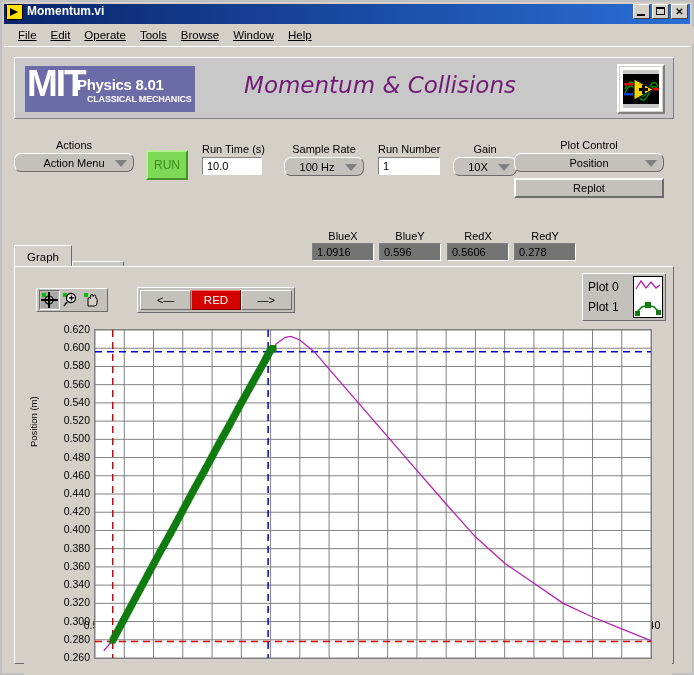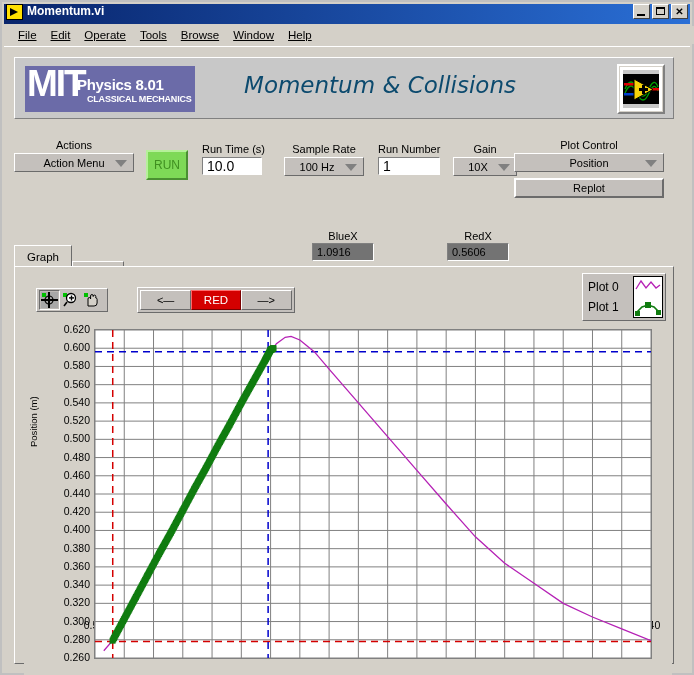--- a/index.html
+++ b/index.html
@@ -48,38 +48,38 @@
     box-sizing:border-box;}
   .mitlogo{position:absolute;left:10px;top:8px;width:170px;height:46px;background:#6b6ba8;
     overflow:hidden;}
   .mitletters{position:absolute;left:2px;top:-4px;font-family:"Liberation Sans",sans-serif;
     font-weight:bold;font-size:37px;letter-spacing:-2px;color:#ffffff;line-height:44px;}
   .mitphys{position:absolute;left:52px;top:10px;color:#fff;font-weight:bold;font-size:15px;
     font-family:"Liberation Sans",sans-serif;letter-spacing:-0.3px;}
   .mitsub{position:absolute;left:62px;top:28px;color:#fff;font-weight:bold;font-size:9px;
     font-family:"Liberation Sans",sans-serif;letter-spacing:-0.2px;}
   .bannertitle{position:absolute;left:190px;top:14px;width:350px;text-align:center;
-    color:#0c4a6e;font-size:23px;font-family:"DejaVu Sans",sans-serif;font-style:italic;}
+    color:#701a75;font-size:23px;font-family:"DejaVu Sans",sans-serif;font-style:italic;}
   .lvlogo{position:absolute;right:8px;top:6px;width:48px;height:50px;background:#d4d0c8;
     border:2px solid #fff;border-right-color:#808080;border-bottom-color:#808080;
     display:flex;align-items:center;justify-content:center;box-sizing:border-box;}
 
   
   .ctl{position:absolute;}
   .ctl-label{text-align:center;font-size:11px;margin-bottom:2px;white-space:nowrap;}
   .dropdown{height:19px;background:#c4c0bc;
     border-top:1px solid #fff;border-left:1px solid #fff;
     border-right:1px solid #6b6b6b;border-bottom:1px solid #6b6b6b;
     display:flex;align-items:center;justify-content:center;position:relative;
-    font-size:11px;box-sizing:border-box;}
+    font-size:11px;box-sizing:border-box;border-radius:7px;}
   .dropdown .caret{position:absolute;right:6px;top:6px;width:0;height:0;
     border-left:6px solid transparent;border-right:6px solid transparent;border-top:7px solid #808080;}
   .numbox{height:18px;background:#fff;border:1px solid #808080;border-right-color:#fff;border-bottom-color:#fff;
     outline:1px solid #d4d0c8;display:flex;align-items:center;padding-left:4px;
-    font-size:14px;box-sizing:border-box;}
+    font-size:11px;box-sizing:border-box;}
   .runbtn{width:42px;height:30px;background:#7ed957;
     border-top:2px solid #b6f09a;border-left:2px solid #b6f09a;
     border-right:2px solid #4a8f32;border-bottom:2px solid #4a8f32;
     color:#3f8f20;font-size:12px;display:flex;align-items:center;justify-content:center;
     box-sizing:border-box;}
   .pushbtn{height:20px;background:#c4c0bc;
     border-top:2px solid #fff;border-left:2px solid #fff;
     border-right:2px solid #6b6b6b;border-bottom:2px solid #6b6b6b;
     display:flex;align-items:center;justify-content:center;font-size:11px;box-sizing:border-box;}
 
@@ -280,23 +280,31 @@
     <div class="navrow">
       <div class="navbtn" style="width:52px;">&lt;—</div>
       <div class="navbtn redbtn" style="width:50px;">RED</div>
       <div class="navbtn" style="width:52px;">—&gt;</div>
     </div>
 
     <div class="curfield" style="left:308px;top:183px;width:62px;">
       <div class="curlabel">BlueX</div>
       <div class="curbox">1.0916</div>
     </div>
+    <div class="curfield" style="left:375px;top:183px;width:62px;">
+      <div class="curlabel">BlueY</div>
+      <div class="curbox">0.596</div>
+    </div>
     <div class="curfield" style="left:443px;top:183px;width:62px;">
       <div class="curlabel">RedX</div>
       <div class="curbox">0.5606</div>
+    </div>
+    <div class="curfield" style="left:510px;top:183px;width:62px;">
+      <div class="curlabel">RedY</div>
+      <div class="curbox">0.278</div>
     </div>
 
     <div class="legend">
       <div class="legnames">
         <div>Plot 0</div>
         <div>Plot 1</div>
       </div>
       <div class="legthumb">
         <svg width="28" height="40" viewBox="0 0 28 40">
           <polyline points="2,12 7,4 12,11 17,5 22,11 26,8" fill="none" stroke="#b521b5" stroke-width="1.3"></polyline>

